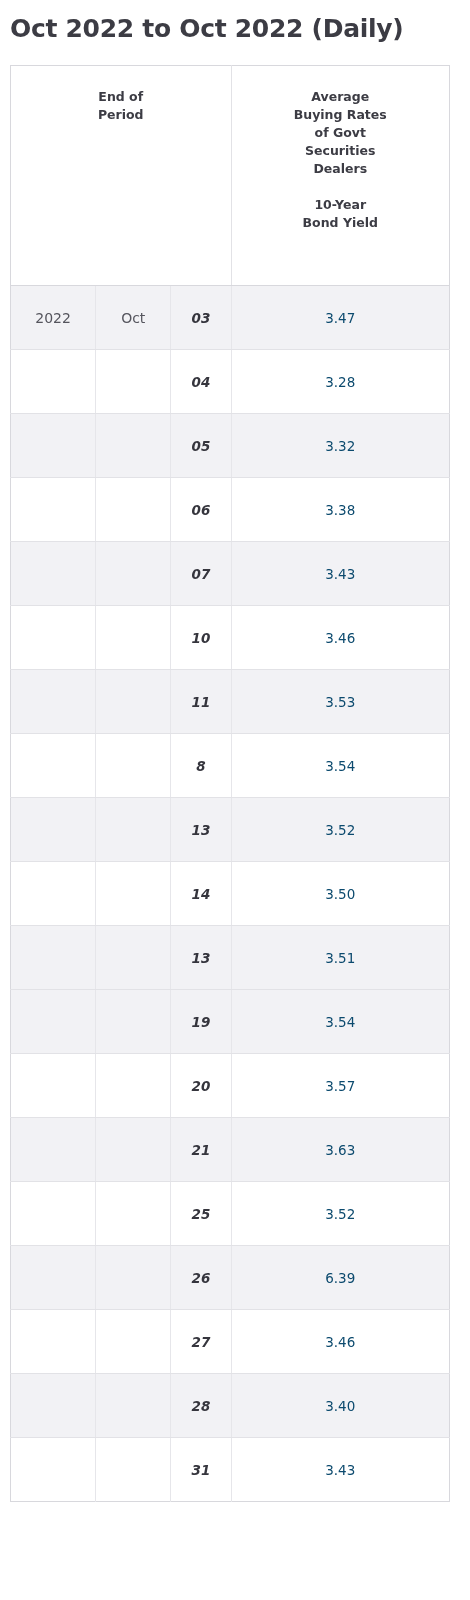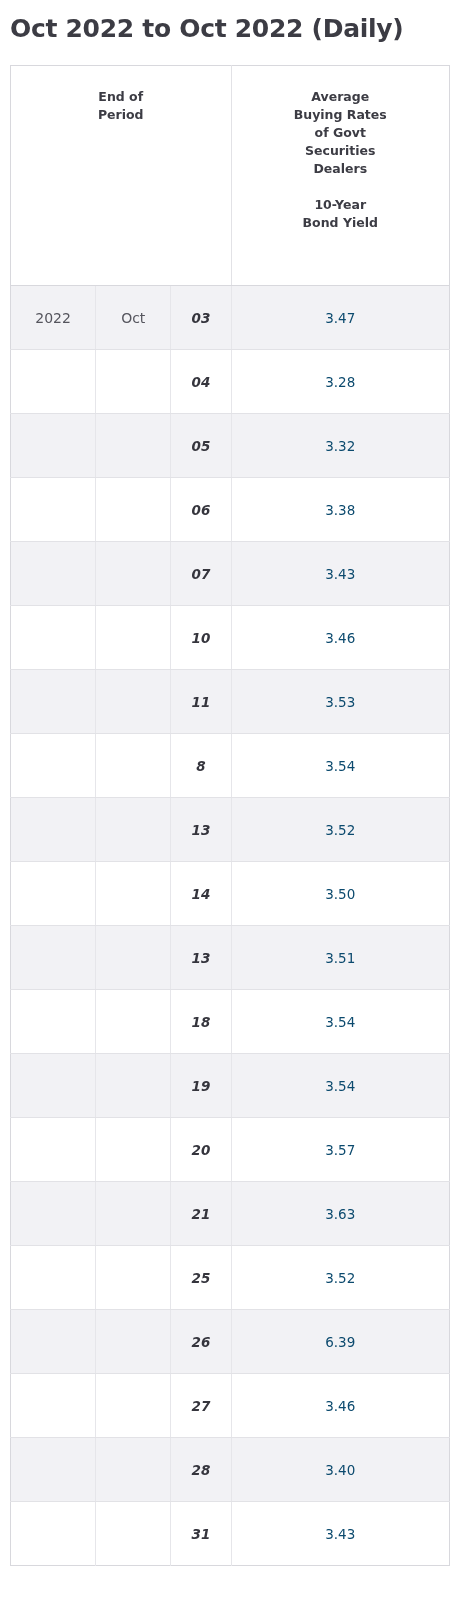--- a/index.html
+++ b/index.html
@@ -198,26 +198,20 @@
             <td class="month"></td>
             <td class="day">14</td>
             <td class="value last">3.50</td>
           </tr>
           <tr class="odd">
             <td class="year"></td>
             <td class="month"></td>
             <td class="day">13</td>
             <td class="value last">3.51</td>
           </tr>
-          <tr class="even">
-            <td class="year"></td>
-            <td class="month"></td>
-            <td class="day">18</td>
-            <td class="value last">3.54</td>
-          </tr>
           <tr class="odd">
             <td class="year"></td>
             <td class="month"></td>
             <td class="day">19</td>
             <td class="value last">3.54</td>
           </tr>
           <tr class="even">
             <td class="year"></td>
             <td class="month"></td>
             <td class="day">20</td>

